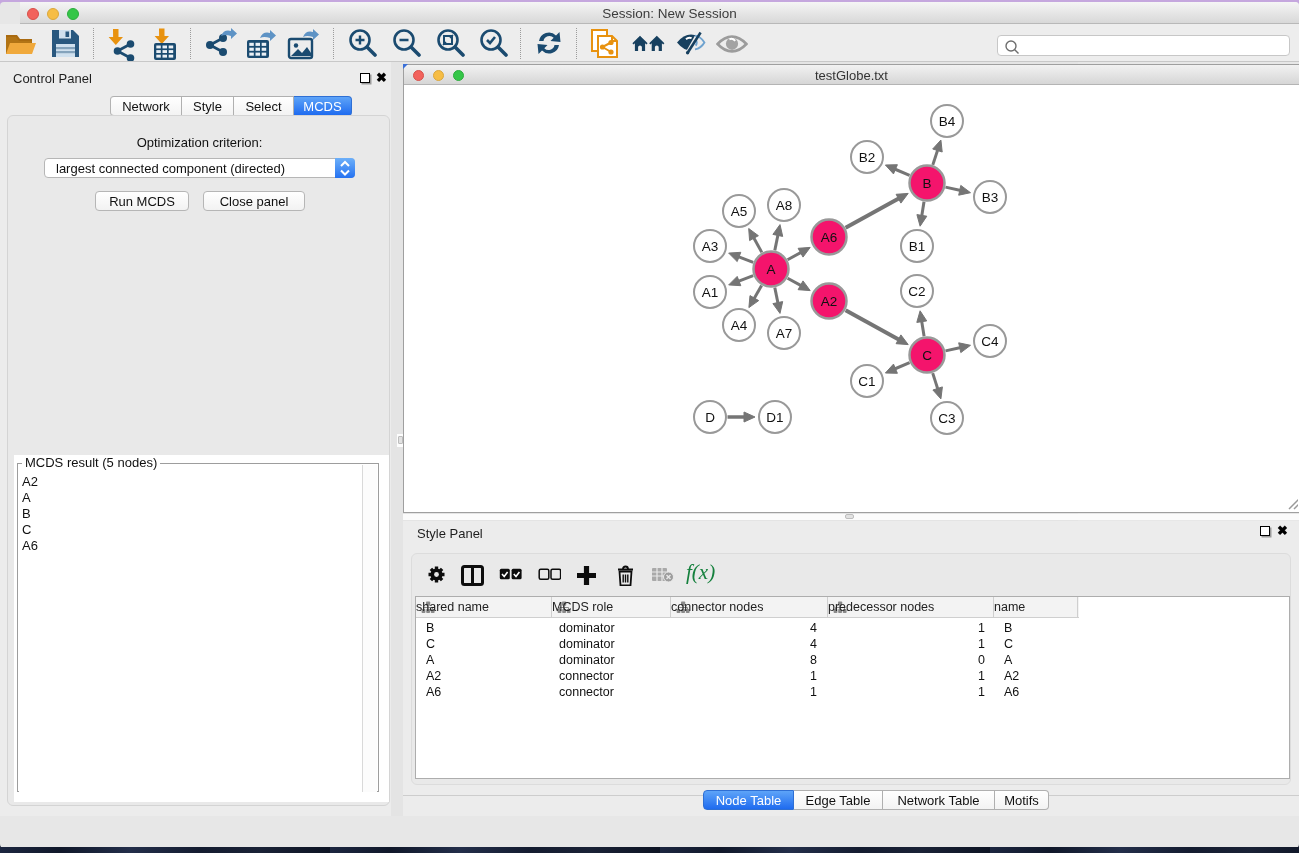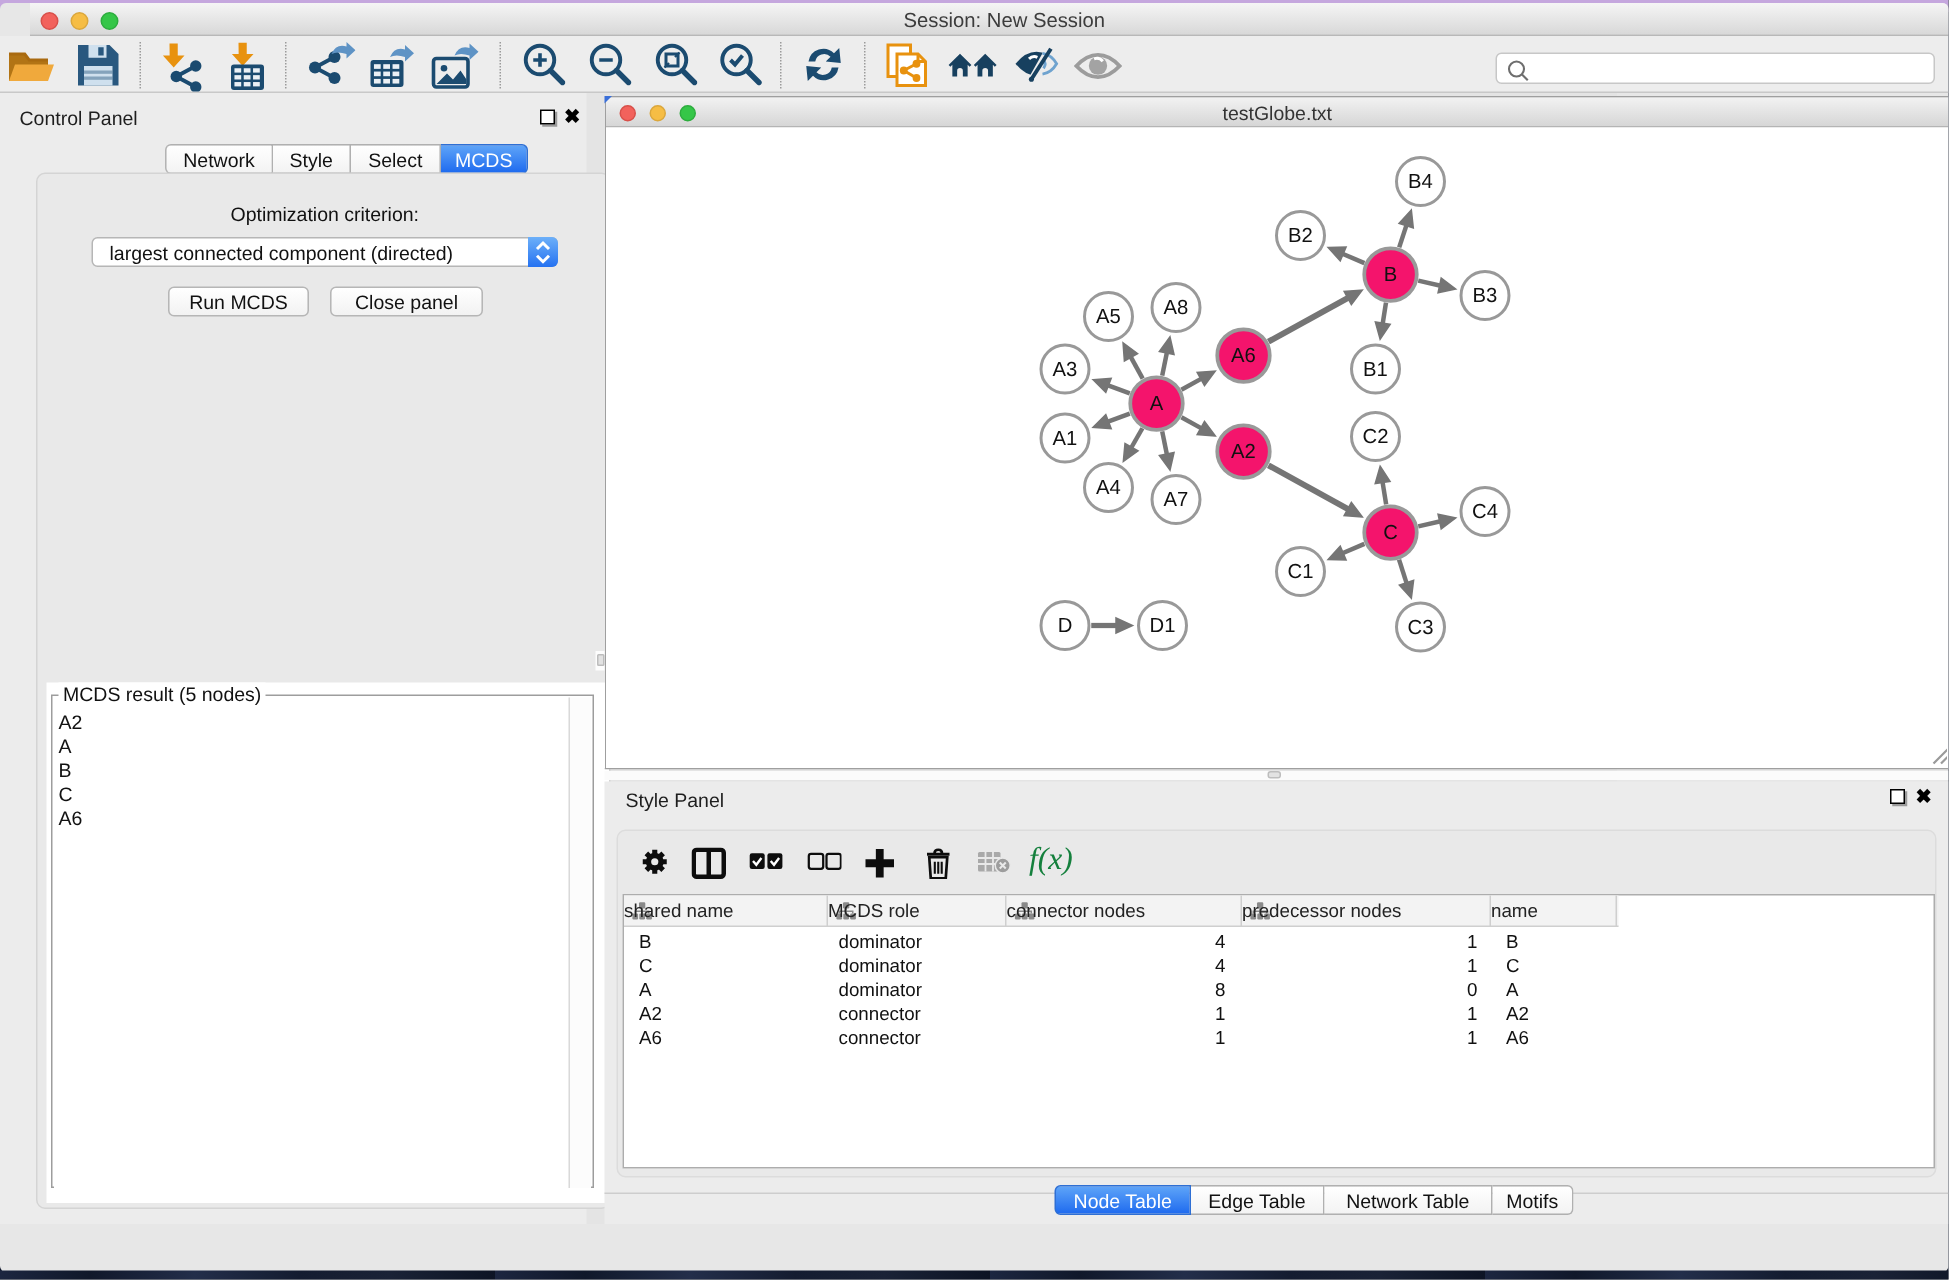--- a/index.html
+++ b/index.html
@@ -21,21 +21,21 @@
 
 #cpanel { position:absolute; left:0; top:0; width:391px; height:754px; background:#ececec; }
 .panel-title { position:absolute; left:13px; top:9px; font-size:13px; color:#1e1e1e; }
 .floatbtn { position:absolute; top:11px; width:10px; height:10px; border:1.5px solid #000; background:#fff; box-shadow:1.5px 1.5px 0 #9a9a9a; }
 .closex { position:absolute; top:8px; font-size:13px; font-weight:bold; color:#000; }
 #cp-tabs { position:absolute; left:79px; top:34px; height:20px; display:flex; }
 .seg { height:20px; border:1px solid #b0b0b0; border-left:none; background:linear-gradient(#ffffff,#f3f3f3); font-size:13px; color:#111; text-align:center; line-height:19px; }
 .seg.first { border-left:1px solid #b3b3b3; border-radius:4px 0 0 4px;margin-left:31px; }
 .seg.last { border-radius:0 4px 4px 0; }
 .seg.sel { background:linear-gradient(#5ea4f8,#1f6bef); color:#fff; border-color:#2e6fd4; }
-#cp-body { position:absolute; left:24px; top:53px; width:383px; height:691px; background:#e9e9e9; border:1px solid #d4d4d4; border-radius:6px; }
+#cp-body { position:absolute; left:7px; top:53px; width:383px; height:691px; background:#e9e9e9; border:1px solid #d4d4d4; border-radius:6px; }
 #opt-label { position:absolute; left:0; top:19px; width:383px; text-align:center; font-size:13px; color:#111; }
 #cp-select { position:absolute; left:36px; top:42px; width:311px; height:20px; background:#fff; border:1px solid #b6b6b6; border-radius:4px; font-size:13px; color:#111; line-height:19px; padding-left:11px; }
 #cp-stepper { position:absolute; right:-1px; top:-1px; width:20px; height:20px; border-radius:0 4px 4px 0; background:linear-gradient(#6db0f9,#2572f1); }
 .btn { position:absolute; height:20px; background:linear-gradient(#ffffff,#f2f2f2); border:1px solid #b6b6b6; border-radius:4px; font-size:13px; color:#111; text-align:center; line-height:19px; }
 #btn-run { left:87px; top:75px; width:94px; }
 #btn-close { left:195px; top:75px; width:102px; }
 #mcds-box { position:absolute; left:6px; top:339px; width:375px; height:347px; background:#fff; }
 #mcds-fs { position:absolute; left:3px; top:8px; width:362px; height:329px; border:1px solid #9d9d9d; }
 #mcds-legend { position:absolute; left:4px; top:-9px; background:#fff; padding:0 3px; font-size:13px; color:#111; }
 #mcds-list { position:absolute; left:1px; top:10px; width:344px; height:320px; background:#fff; font-size:13px; color:#111; }

